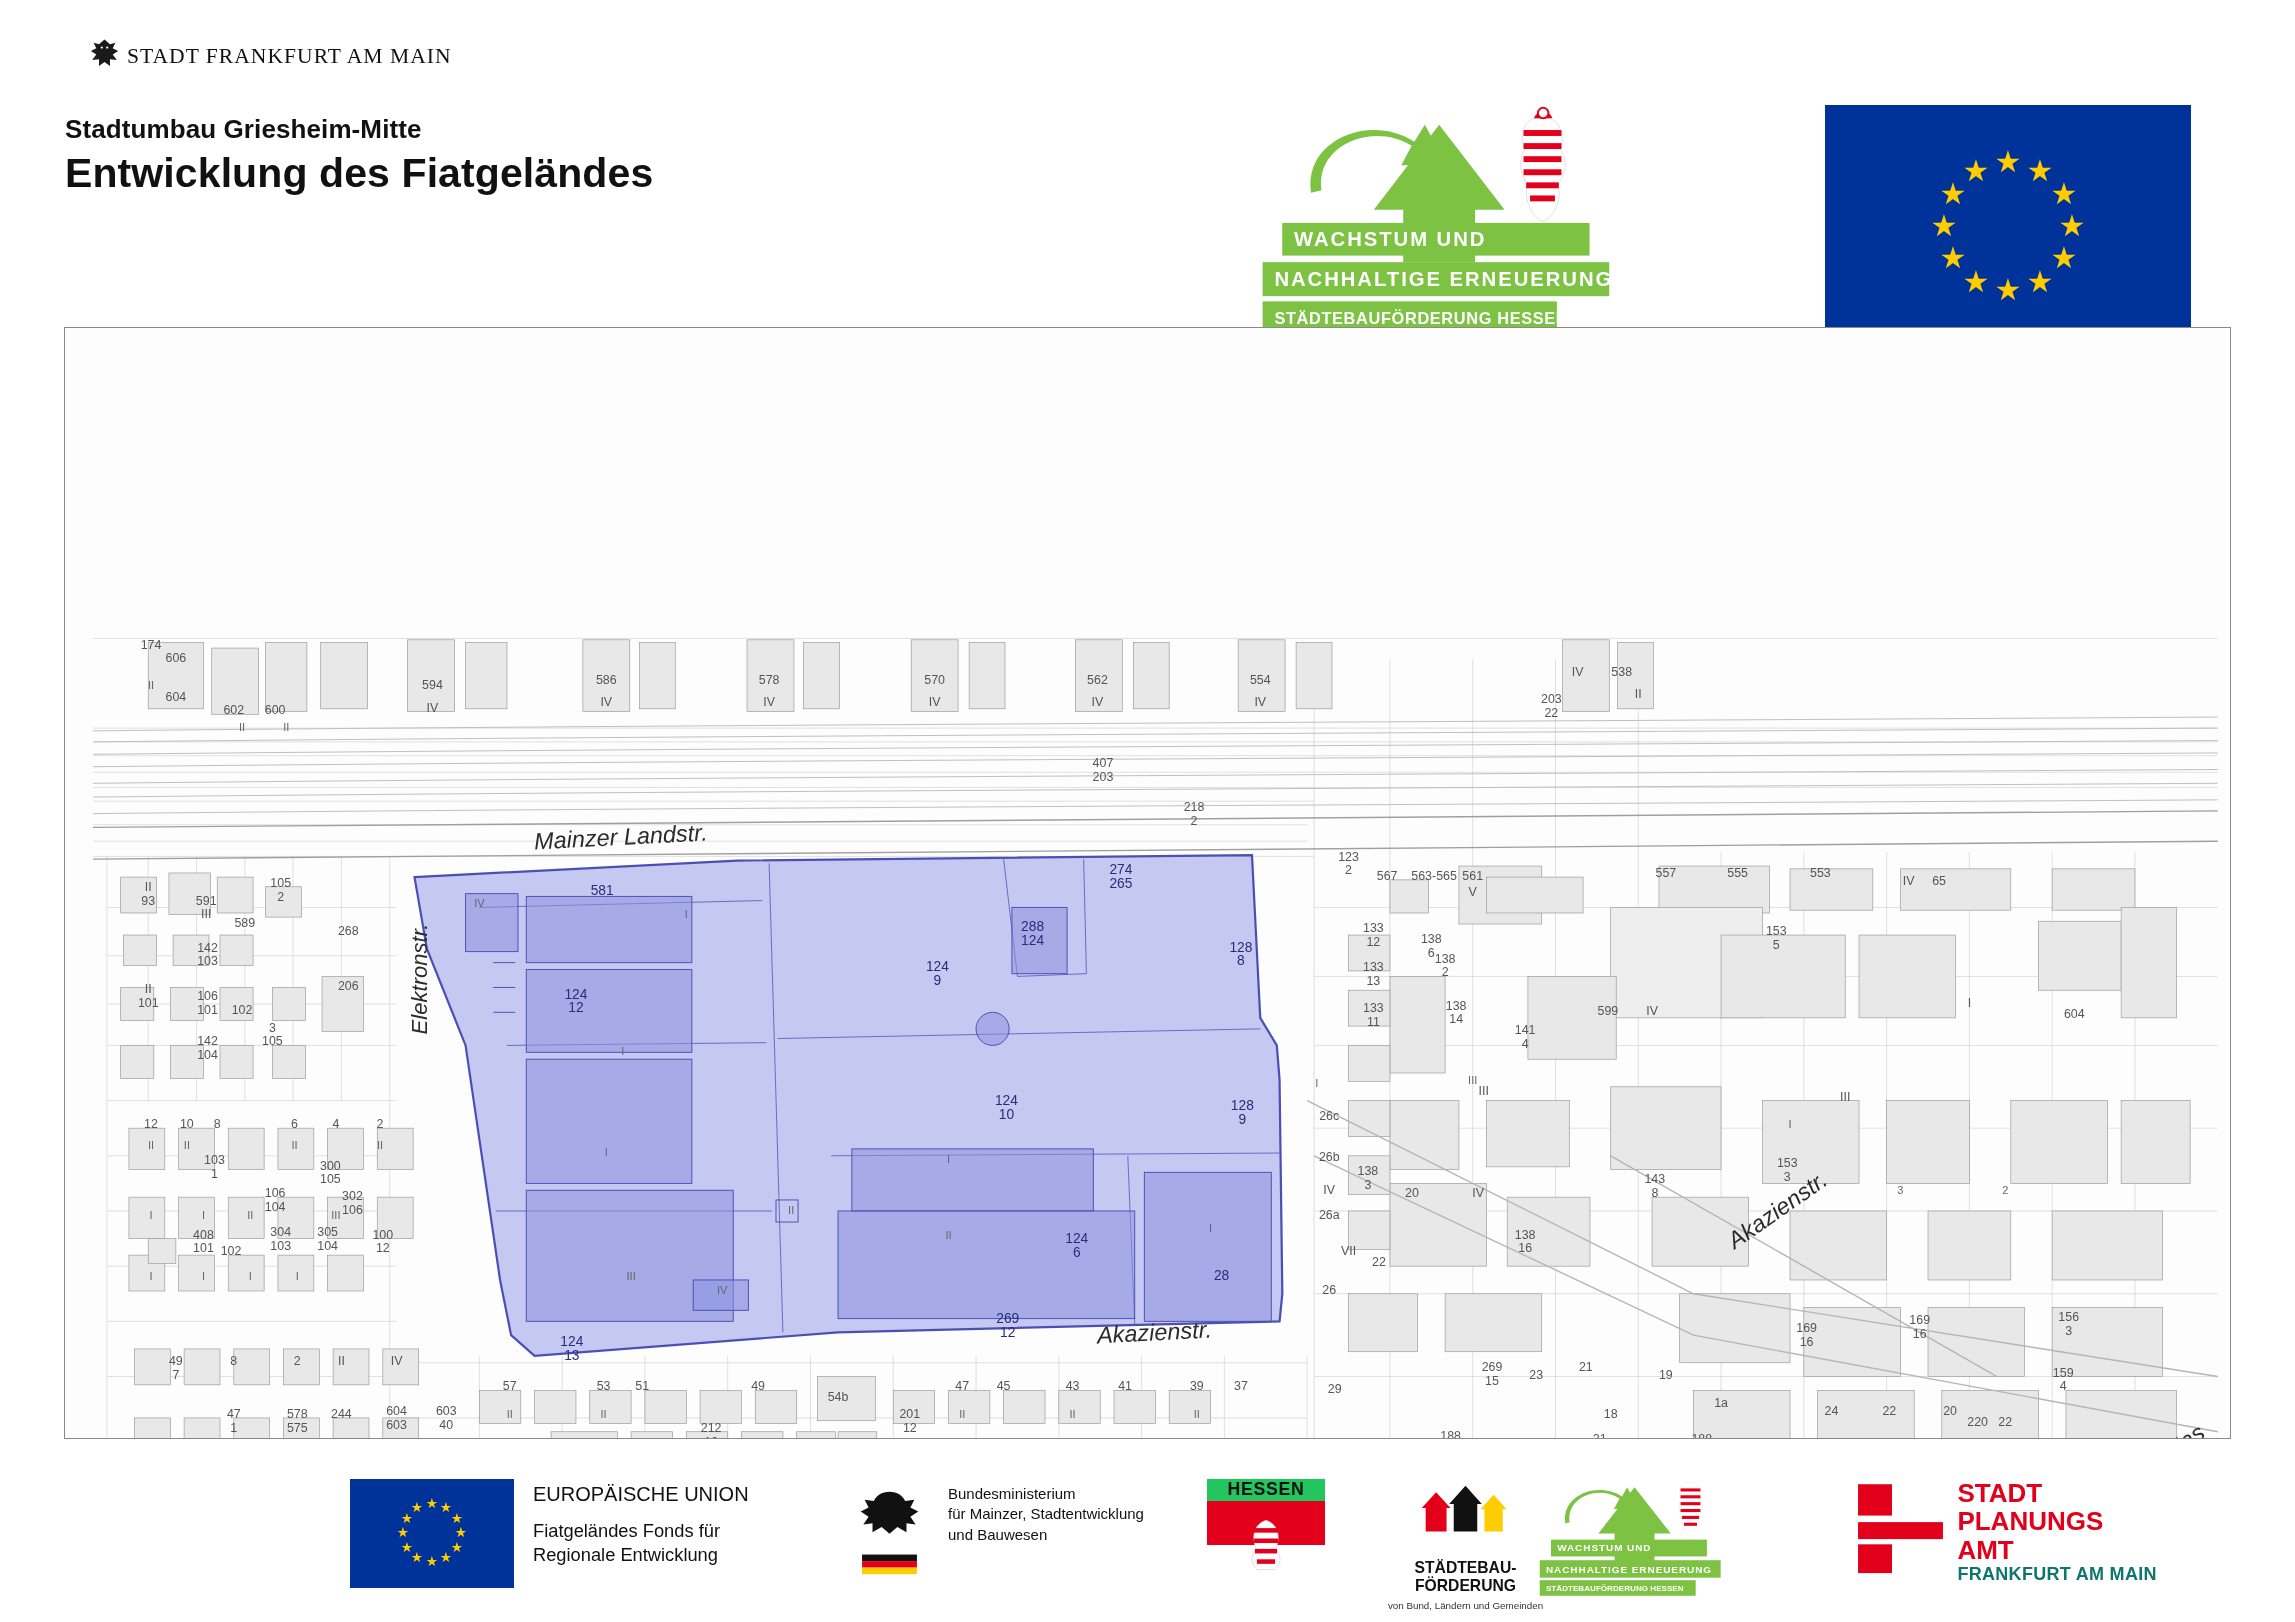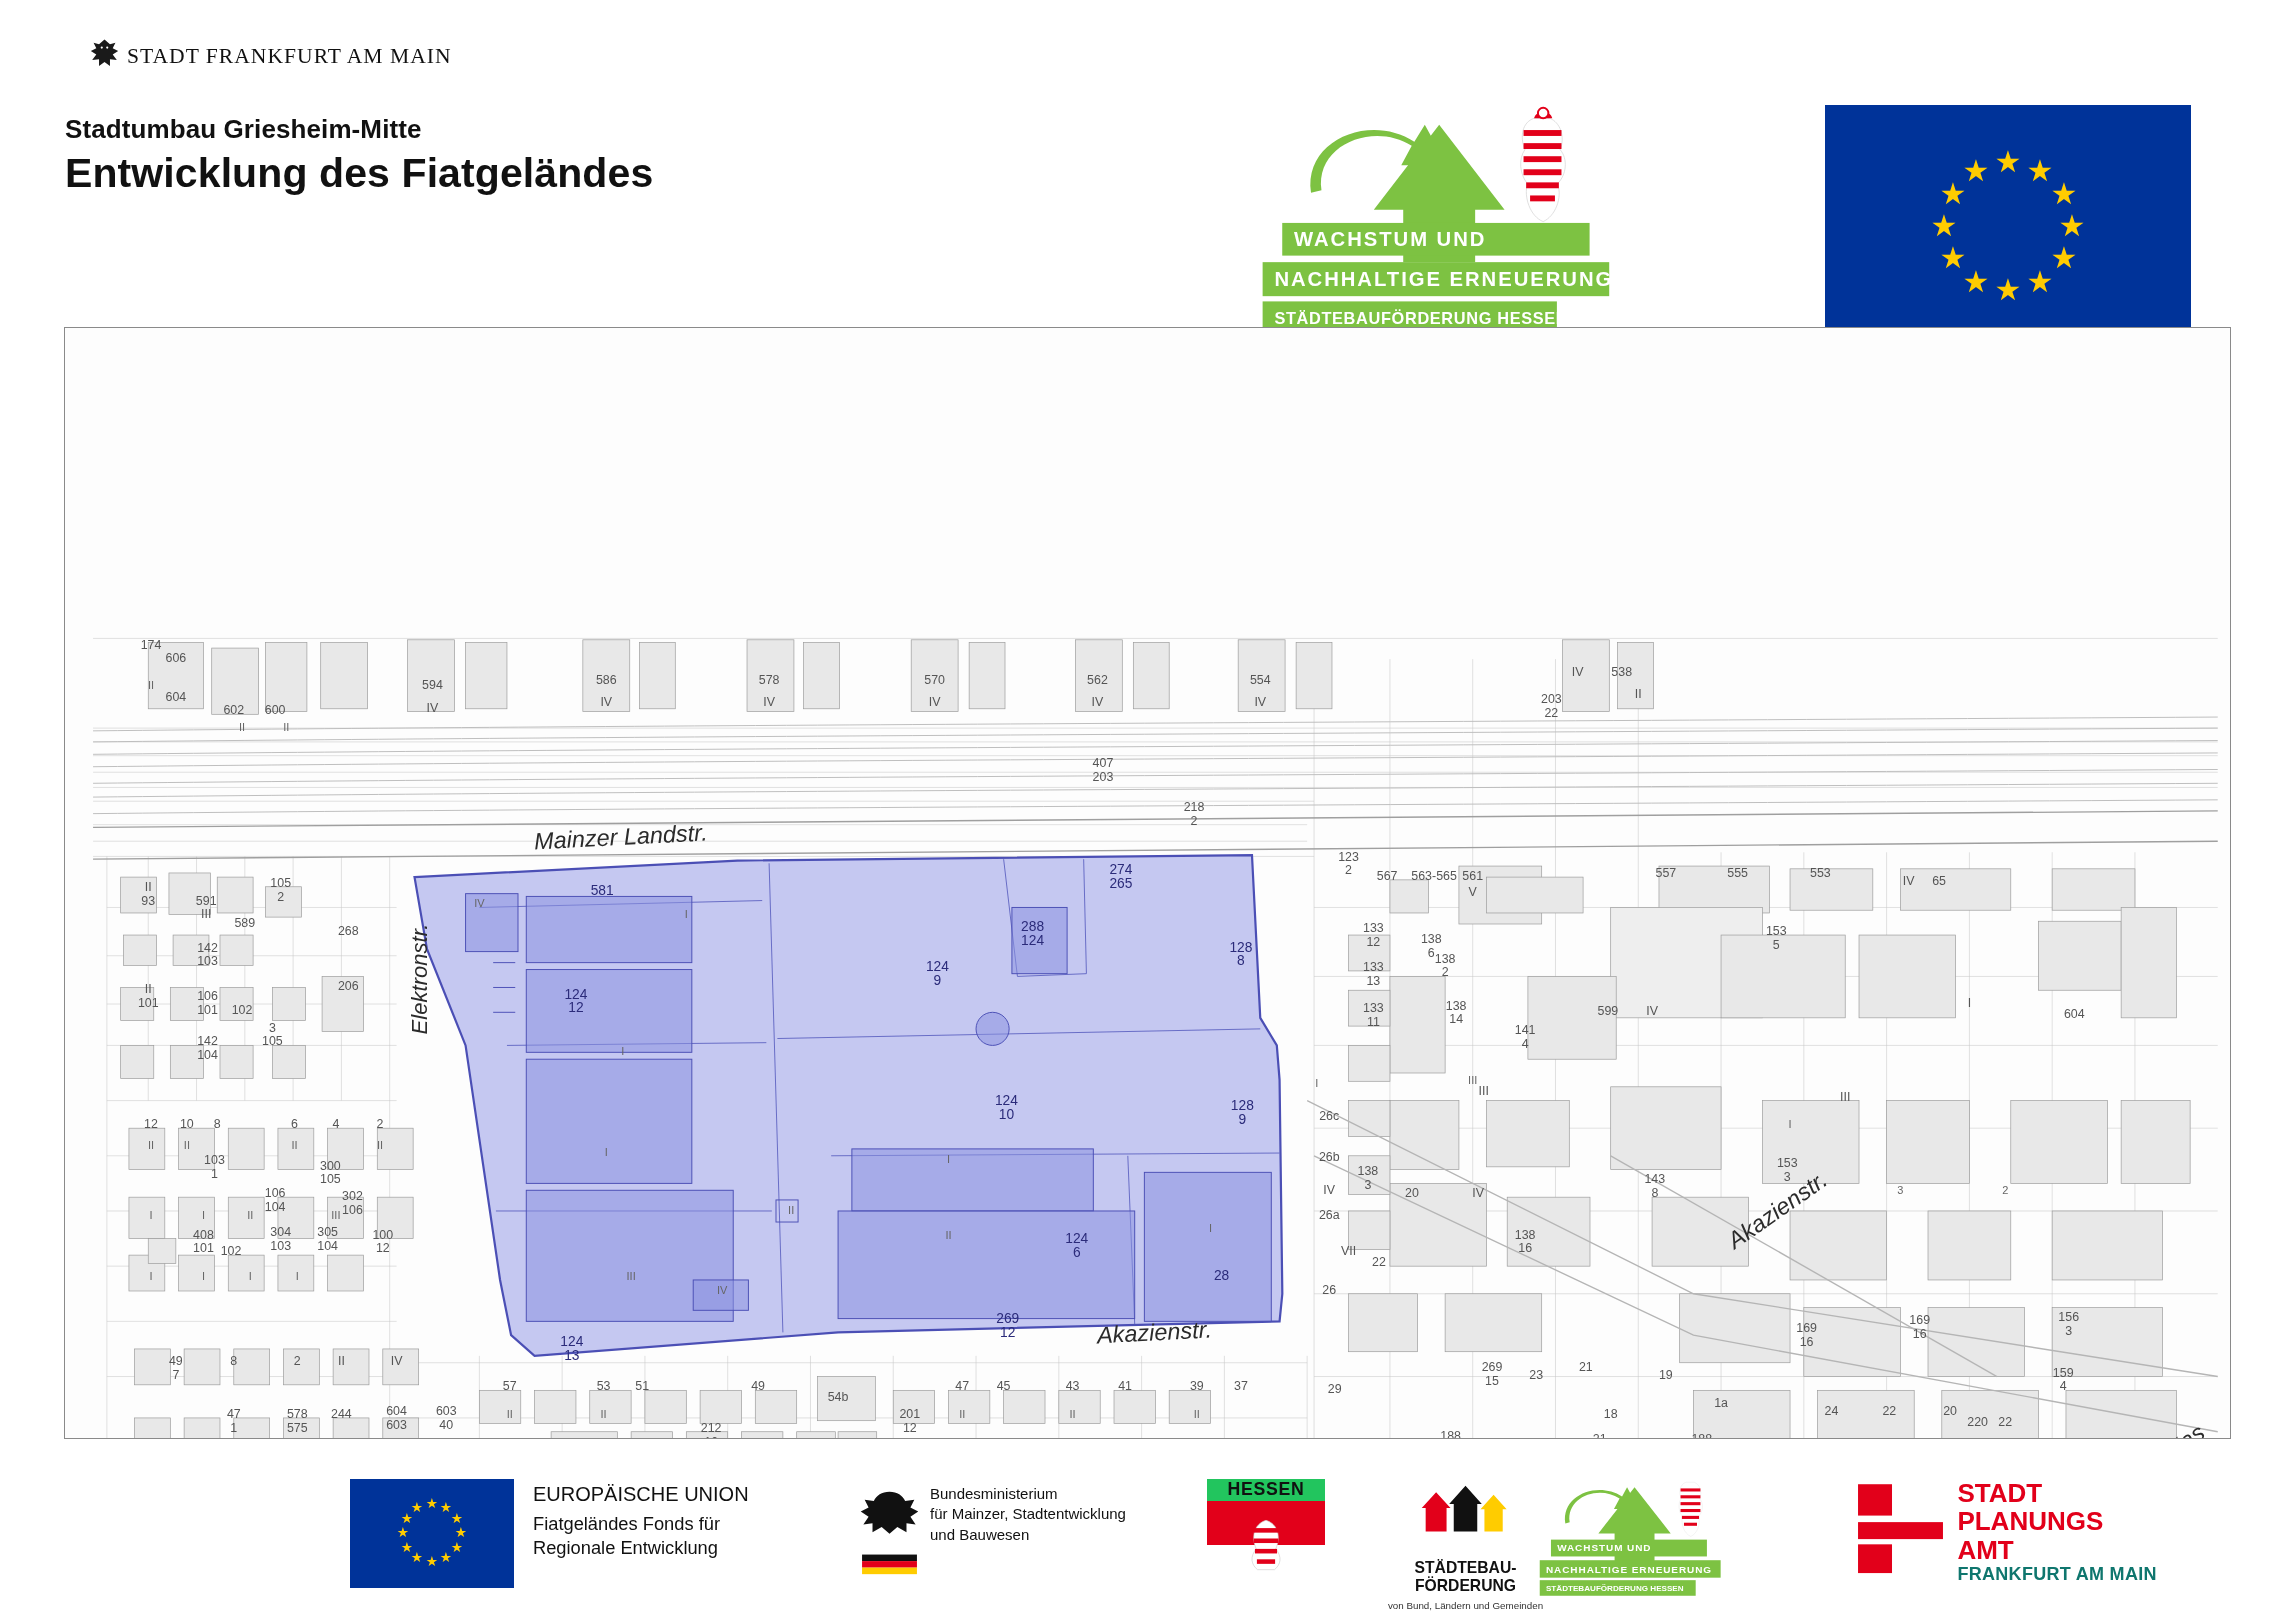--- a/index.html
+++ b/index.html
@@ -102,26 +102,26 @@
     width: 2295px; height: 164px;
   }
   #footer-eu-flag {
     position: absolute; left: 350px; top: 19.6px;
     width: 164px; height: 109px; background: #003399;
   }
   #footer-eu-text {
     position: absolute; left: 533px; top: 23.6px;
     color: #111;
   }
-  #footer-eu-text .l1 { font-size: 20px; margin-bottom: 6px; }
+  #footer-eu-text .l1 { font-size: 20px; margin-bottom: 13px; }
   #footer-eu-text .l2 { font-size: 18.3px; line-height: 1.32; }
 
   #bmwsb {
     position: absolute; left: 850px; top: 25px;
-    display: flex; gap: 1px; align-items: flex-start;
+    display: flex; gap: 19px; align-items: flex-start;
   }
   #bmwsb .bmwsb-text { font-size: 15px; line-height: 1.35; color: #111; }
 
   #hessen-flag {
     position: absolute; left: 1207px; top: 19.6px;
     width: 118px; height: 111px;
   }
   #hessen-flag .hx-title {
     background: #22c55e; color: #111; font-weight: bold; font-size: 17.7px;
     text-align: center; letter-spacing: 0.7px; padding-bottom: 1.3px;

